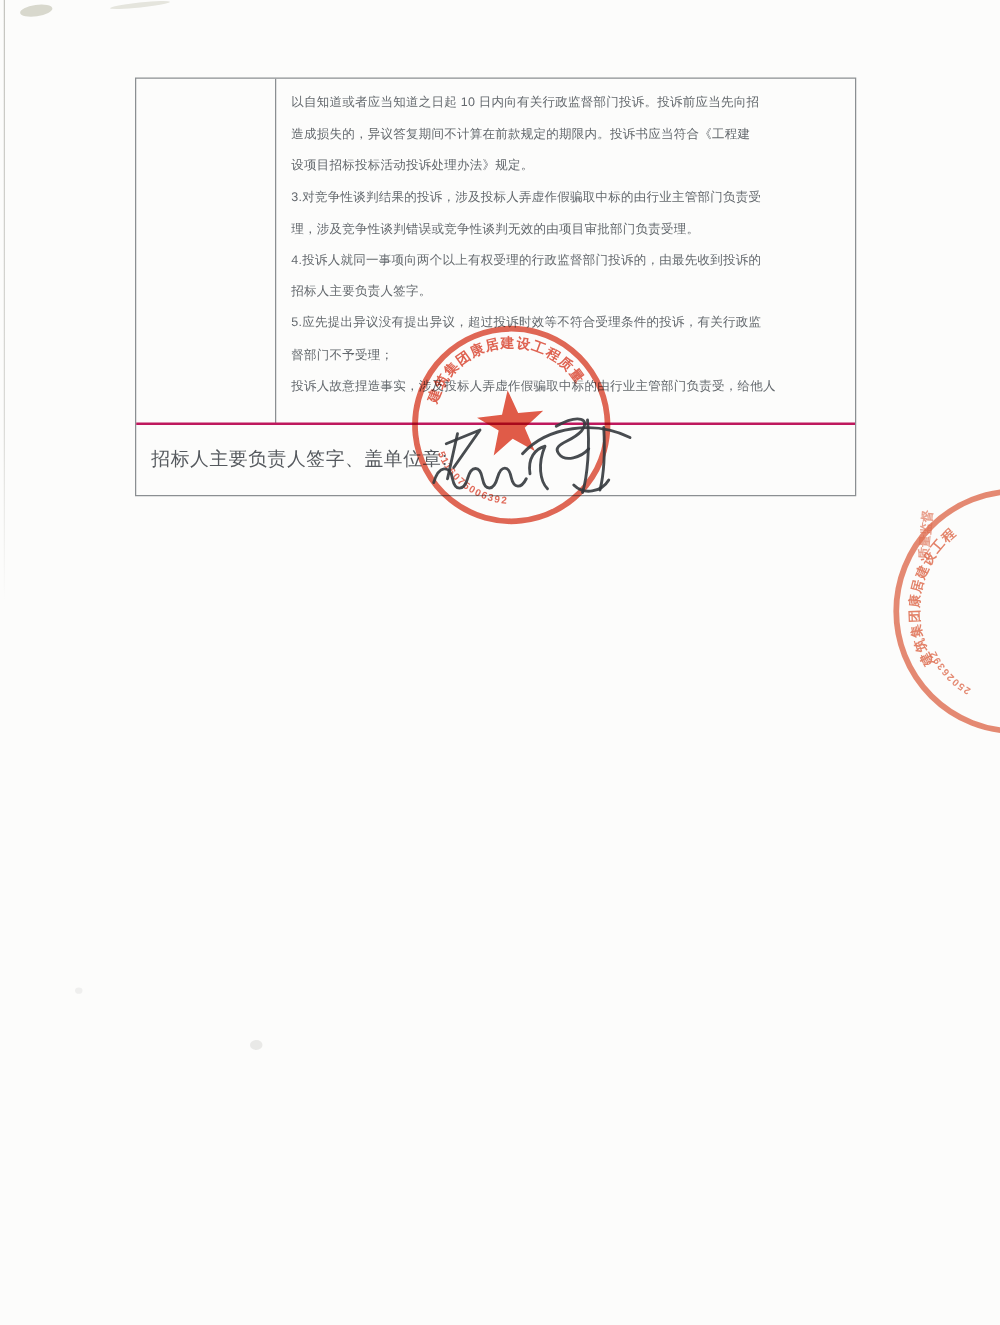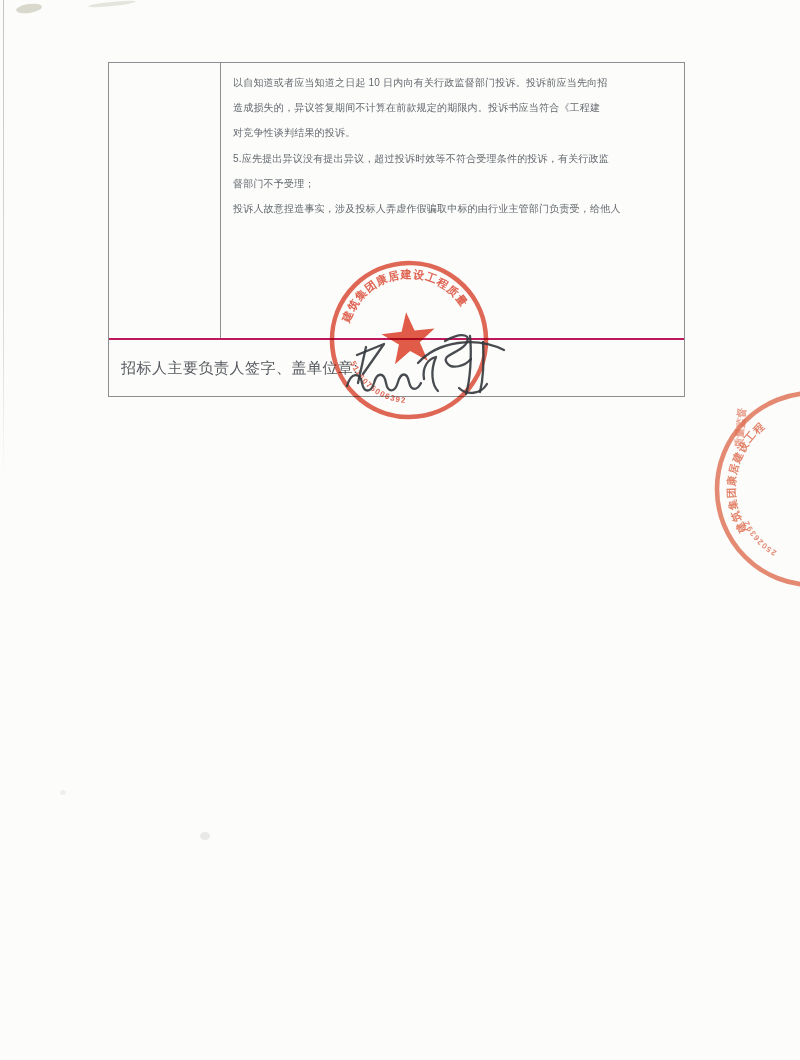--- a/index.html
+++ b/index.html
@@ -72,21 +72,25 @@
 <div class="smudge s1"></div>
 <div class="smudge s2"></div>
 <div class="smudge s3"></div>
 <div class="smudge s4"></div>
 
 <div class="doc-table">
   <div class="cell-left"></div>
   <div class="textblock">
     <div class="tline">以自知道或者应当知道之日起 10 日内向有关行政监督部门投诉。投诉前应当先向招</div>
     <div class="tline">造成损失的，异议答复期间不计算在前款规定的期限内。投诉书应当符合《工程建</div>
-    <div class="tline">对竞争性谈判结果的投诉。</div>
+    <div class="tline">设项目招标投标活动投诉处理办法》规定。</div>
+    <div class="tline">3.对竞争性谈判结果的投诉，涉及投标人弄虚作假骗取中标的由行业主管部门负责受</div>
+    <div class="tline">理，涉及竞争性谈判错误或竞争性谈判无效的由项目审批部门负责受理。</div>
+    <div class="tline">4.投诉人就同一事项向两个以上有权受理的行政监督部门投诉的，由最先收到投诉的</div>
+    <div class="tline">招标人主要负责人签字。</div>
     <div class="tline">5.应先提出异议没有提出异议，超过投诉时效等不符合受理条件的投诉，有关行政监</div>
     <div class="tline">督部门不予受理；</div>
     <div class="tline">投诉人故意捏造事实，涉及投标人弄虚作假骗取中标的由行业主管部门负责受，给他人</div>
   </div>
   <div class="row2">
     <div class="row2-label">招标人主要负责人签字、盖单位章:</div>
   </div>
 </div>
 
 <div class="seal-main">

